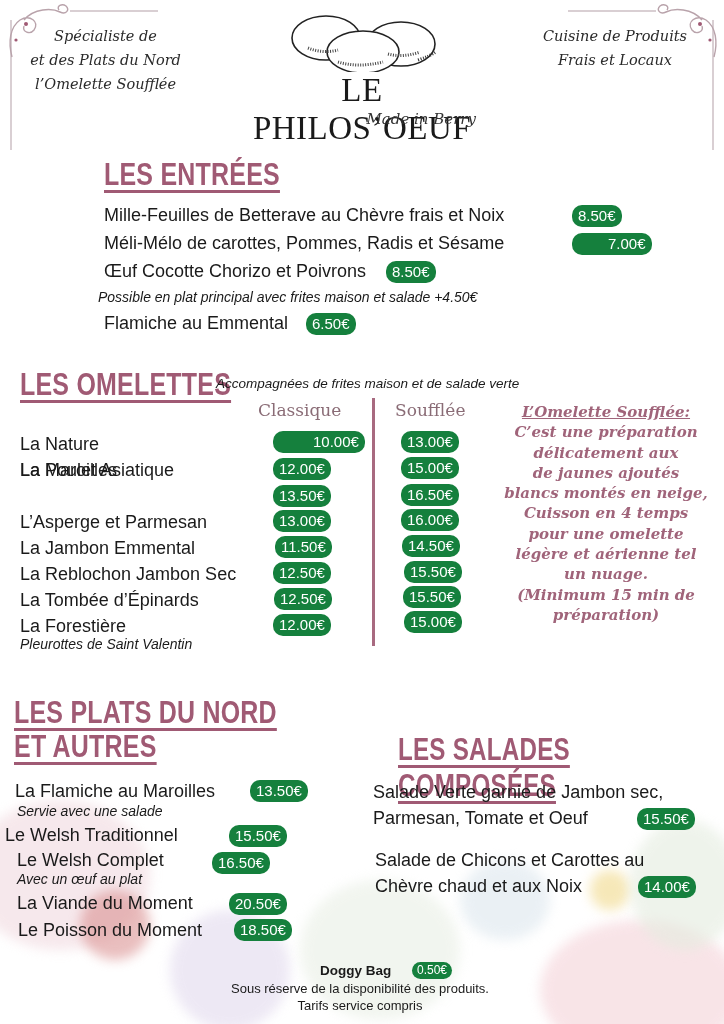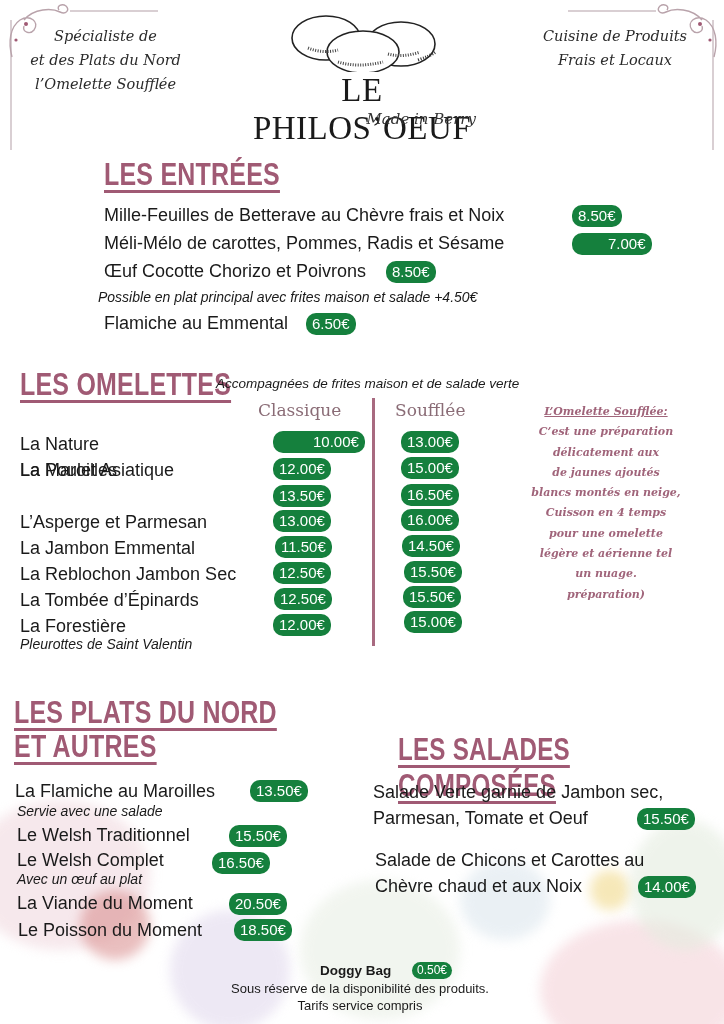--- a/index.html
+++ b/index.html
@@ -23,21 +23,21 @@
   .section-title { position: absolute; font-family: "Liberation Sans", sans-serif; font-weight: bold; color: #a05a74; letter-spacing: 0.3px; transform: scaleX(0.78); transform-origin: left center; text-decoration: underline; text-decoration-thickness: 3px; text-underline-offset: 5px; }
 
   .item { position: absolute; font-family: "Liberation Sans", sans-serif; font-size: 18px; color: #1a1a1a; white-space: nowrap; }
   .note { position: absolute; font-family: "Liberation Sans", sans-serif; font-style: italic; font-size: 14px; color: #1a1a1a; white-space: nowrap; }
 
   .price { display: inline-block; position: absolute; background: #15803d; color: #fff; font-family: "Liberation Sans", sans-serif; font-weight: normal; font-size: 15px; line-height: 20px; padding: 1px 6px; border-radius: 10px; white-space: nowrap; }
 
   .col-head { position: absolute; font-family: "DejaVu Serif", serif; font-size: 17px; color: #8a6c76; }
   .col-divider { position: absolute; left: 372px; top: 398px; width: 3px; height: 248px; background: #a86a80; }
 
-  .souffle-box { position: absolute; left: 494px; top: 402px; width: 224px; text-align: center; font-family: "DejaVu Serif", serif; font-style: italic; font-weight: bold; font-size: 11px; line-height: 20.3px; color: #a0647a; }
+  .souffle-box { position: absolute; left: 494px; top: 402px; width: 224px; text-align: center; font-family: "DejaVu Serif", serif; font-style: italic; font-weight: bold; font-size: 15px; line-height: 20.3px; color: #a0647a; }
   .souffle-box .title { text-decoration: underline; }
 
   .footer { position: absolute; left: 180px; width: 360px; text-align: center; font-family: "Liberation Sans", sans-serif; font-size: 13px; color: #1a1a1a; }
 </style>
 </head>
 <body>
 
 <div class="floral">
   <div class="blob" style="left:-30px;top:40px;width:180px;height:150px;background:#f3dfe4;opacity:.7"></div>
   <div class="blob" style="left:80px;top:130px;width:70px;height:70px;background:#d88a8a;opacity:.55"></div>
@@ -151,32 +151,33 @@
 <div class="souffle-box">
   <div class="title">L’Omelette Soufflée:</div>
   <div>C’est une préparation</div>
   <div>délicatement aux</div>
   <div>de jaunes ajoutés</div>
   <div>blancs montés en neige,</div>
   <div>Cuisson en 4 temps</div>
   <div>pour une omelette</div>
   <div>légère et aérienne tel</div>
   <div>un nuage.</div>
+  <div>(Minimum 15 min de</div>
   <div>préparation)</div>
 </div>
 
 <div class="section-title" style="left:14px;top:694px;font-size:32px;">LES PLATS DU NORD</div>
 <div class="section-title" style="left:14px;top:728px;font-size:32px;">ET AUTRES</div>
 
 <div>
   <div class="item" style="left:15px;top:781px;">La Flamiche au Maroilles</div>
   <div class="price" style="left:250px;top:780px;">13.50€</div>
   <div class="note" style="left:17px;top:803px;">Servie avec une salade</div>
 
-  <div class="item" style="left:17px;top:825px;">Le Welsh Traditionnel</div>
+  <div class="item" style="left:5px;top:825px;">Le Welsh Traditionnel</div>
   <div class="price" style="left:229px;top:825px;">15.50€</div>
 
   <div class="item" style="left:17px;top:850px;">Le Welsh Complet</div>
   <div class="price" style="left:212px;top:852px;">16.50€</div>
   <div class="note" style="left:17px;top:871px;">Avec un œuf au plat</div>
 
   <div class="item" style="left:17px;top:893px;">La Viande du Moment</div>
   <div class="price" style="left:229px;top:893px;">20.50€</div>
 
   <div class="item" style="left:18px;top:920px;">Le Poisson du Moment</div>

